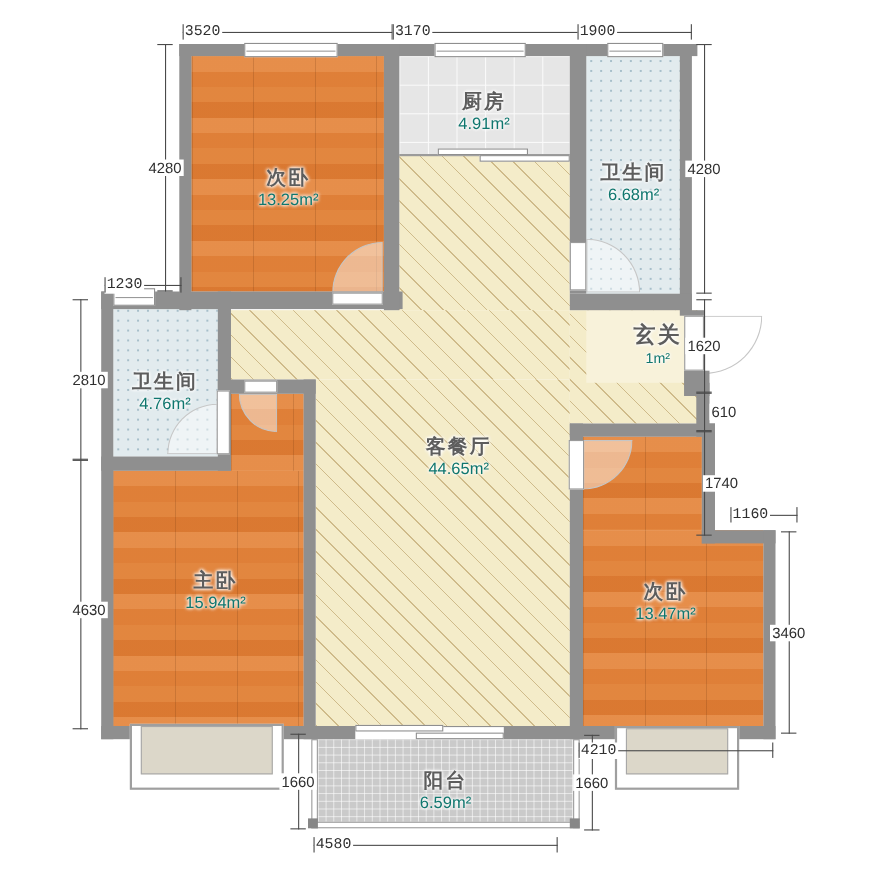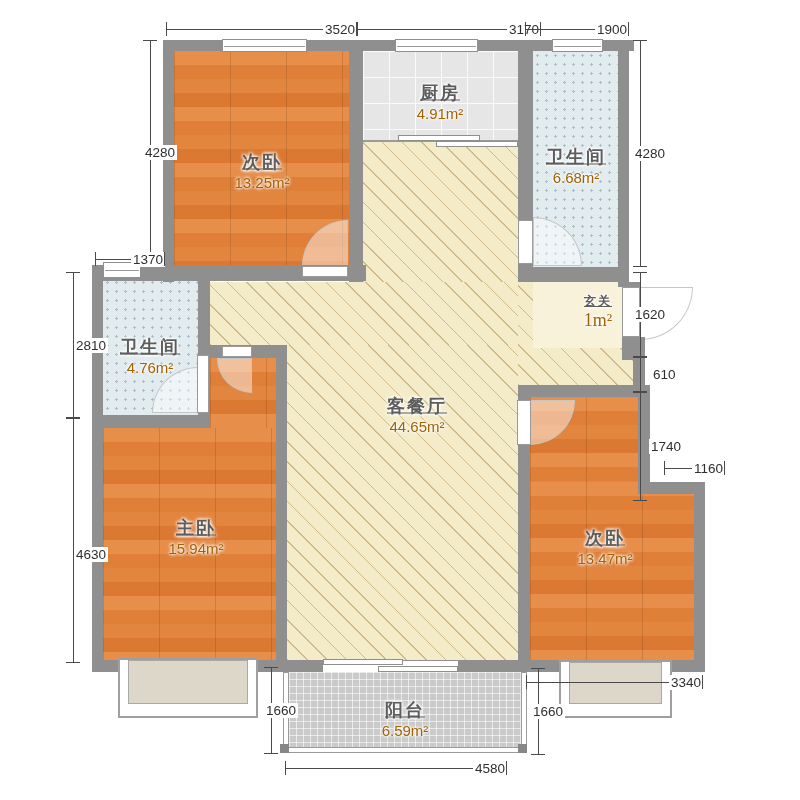--- a/index.html
+++ b/index.html
@@ -29,36 +29,36 @@
   .arc{background:rgba(255,255,255,0.45);border:1px solid #c6c6c6;z-index:2;}
   .arc.out{background:rgba(255,255,255,0.9);}
   .door{background:#fff;border:1px solid #9a9a9a;z-index:4;}
   .win{background:#fff;border:1px solid #8f8f8f;z-index:4;}
   .win::before{content:"";position:absolute;left:1px;right:1px;top:50%;height:1px;background:#9a9a9a;}
   .bayout{background:#fff;border:2px solid #9f9f9f;z-index:4;}
   .bayfill{background:#dcd7c9;border:1px solid #a8a8a8;z-index:5;}
   .slide{background:#fff;border:1px solid #8f8f8f;z-index:5;}
   .hair{background:#9b9b9b;z-index:2;}
   
-  .dimh{position:absolute;display:flex;align-items:center;justify-content:flex-end;height:14px;
-    background:linear-gradient(#4a4a4a,#4a4a4a) center/100% 1px no-repeat;z-index:6;}
+  .dimh{position:absolute;display:flex;align-items:center;justify-content:flex-start;height:14px;
+    background:linear-gradient(#4a4a4a,#4a4a4a) center/100% 1px no-repeat;z-index:6;font-family:Liberation Mono, monospace;}
   .dimh::before,.dimh::after{content:"";position:absolute;top:0;bottom:0;width:1px;background:#4a4a4a;}
   .dimh::before{left:0}.dimh::after{right:0}
-  .dimv{position:absolute;display:flex;align-items:center;justify-content:flex-start;width:14px;
+  .dimv{position:absolute;display:flex;align-items:center;justify-content:center;width:14px;
     background:linear-gradient(#4a4a4a,#4a4a4a) center/1px 100% no-repeat;z-index:6;}
   .dimv::before,.dimv::after{content:"";position:absolute;left:0;right:0;height:1px;background:#4a4a4a;}
   .dimv::before{top:0}.dimv::after{bottom:0}
   .dlab{font-size:13.5px;color:#2f2f2f;background:#fff;padding:0 2px;line-height:15px;white-space:nowrap;}
   
   .rlabel{position:absolute;transform:translate(-50%,-50%);text-align:center;color:#5d5d5d;z-index:5;
     text-shadow:0 0 3px #fff,0 0 3px #fff,0 0 4px #fff;white-space:nowrap;}
-  .rname{font-size:18px;font-weight:bold;letter-spacing:2px;text-decoration:underline;}
-  .rarea{font-size:15px;font-weight:normal;color:#a16207;letter-spacing:0;}
-  .rlabel.small .rname{font-size:12px;}
-  .rlabel.small .rarea{font-size:18px;font-family:Liberation Serif, serif;}
+  .rname{font-size:18px;font-weight:bold;letter-spacing:2px;}
+  .rarea{font-size:15px;font-weight:normal;color:#0f766e;letter-spacing:0;}
+  .rlabel.small .rname{font-size:20px;}
+  .rlabel.small .rarea{font-size:13px;}
 </style>
 </head>
 <body>
 
 <div class="canvas">
 
   <div class="abs wood" style="left:174px;top:51px;width:175px;height:214px;"></div>
   <div class="abs tile" style="left:363px;top:51px;width:155px;height:90px;"></div>
   <div class="abs bdots" style="left:533px;top:51px;width:85px;height:216px;"></div>
   <div class="abs hatch" style="left:363px;top:141px;width:155px;height:141px;"></div>
@@ -176,51 +176,54 @@
     <span class="dlab">3170</span>
     </div>
   <div class="dimh" style="left:525px;top:22px;width:104px;">
     <span class="dlab">1900</span>
     </div>
 
   <div class="dimv" style="left:143px;top:40px;height:225px;">
     <span class="dlab">4280</span>
     </div>
   <div class="dimh" style="left:95px;top:252px;width:70px;">
-    <span class="dlab">1370</span>
+    <span class="dlab">1230</span>
     </div>
   <div class="dimv" style="left:66px;top:272px;height:146px;">
     <span class="dlab" style="transform:translateX(8px);">2810</span>
     </div>
   <div class="dimv" style="left:66px;top:418px;height:245px;">
     <span class="dlab" style="transform:translateX(8px);margin-top:28px;">4630</span>
     </div>
 
   <div class="dimv" style="left:633px;top:40px;height:227px;">
     <span class="dlab">4280</span>
     </div>
   <div class="dimv" style="left:633px;top:272px;height:85px;">
     <span class="dlab">1620</span>
     </div>
   <div class="dimv" style="left:633px;top:357px;height:35px;">
     <span class="dlab" style="transform:translateX(18px);">610</span>
     </div>
-  <div class="dimv" style="left:633px;top:392px;height:109px;">
+  <div class="dimv" style="left:633px;top:392px;height:95px;">
     <span class="dlab" style="transform:translateX(16px);">1740</span>
     </div>
   <div class="dimh" style="left:664px;top:461px;width:61px;">
     <span class="dlab">1160</span>
     </div>
+  <div class="dimv" style="left:710px;top:483px;height:184px;">
+    <span class="dlab">3460</span>
+    </div>
 
   <div class="dimv" style="left:264px;top:667px;height:87px;">
     <span class="dlab">1660</span>
     </div>
   <div class="dimh" style="left:285px;top:761px;width:222px;">
     <span class="dlab">4580</span>
     </div>
   <div class="dimv" style="left:531px;top:668px;height:87px;">
     <span class="dlab">1660</span>
     </div>
   <div class="dimh" style="left:526px;top:675px;width:177px;">
-    <span class="dlab">3340</span>
+    <span class="dlab">4210</span>
     </div>
 
 </div>
 
 </body></html>

